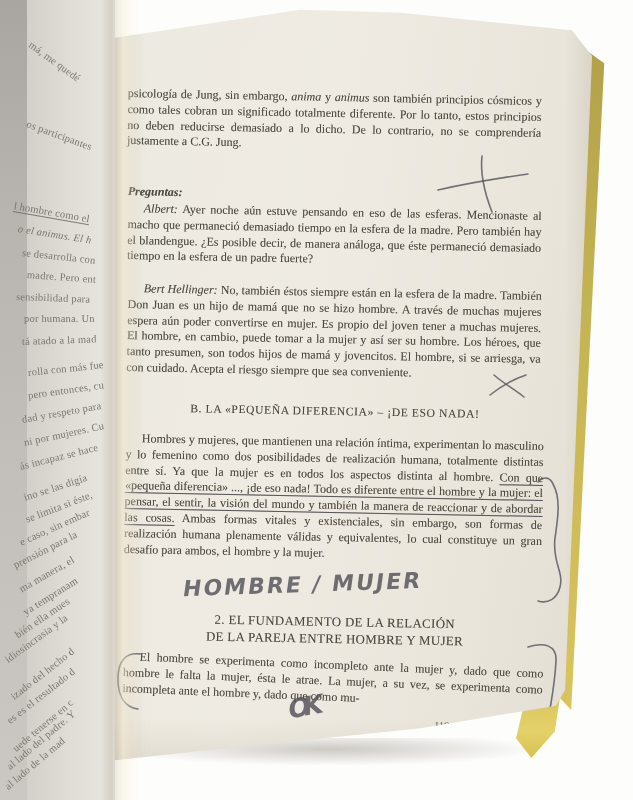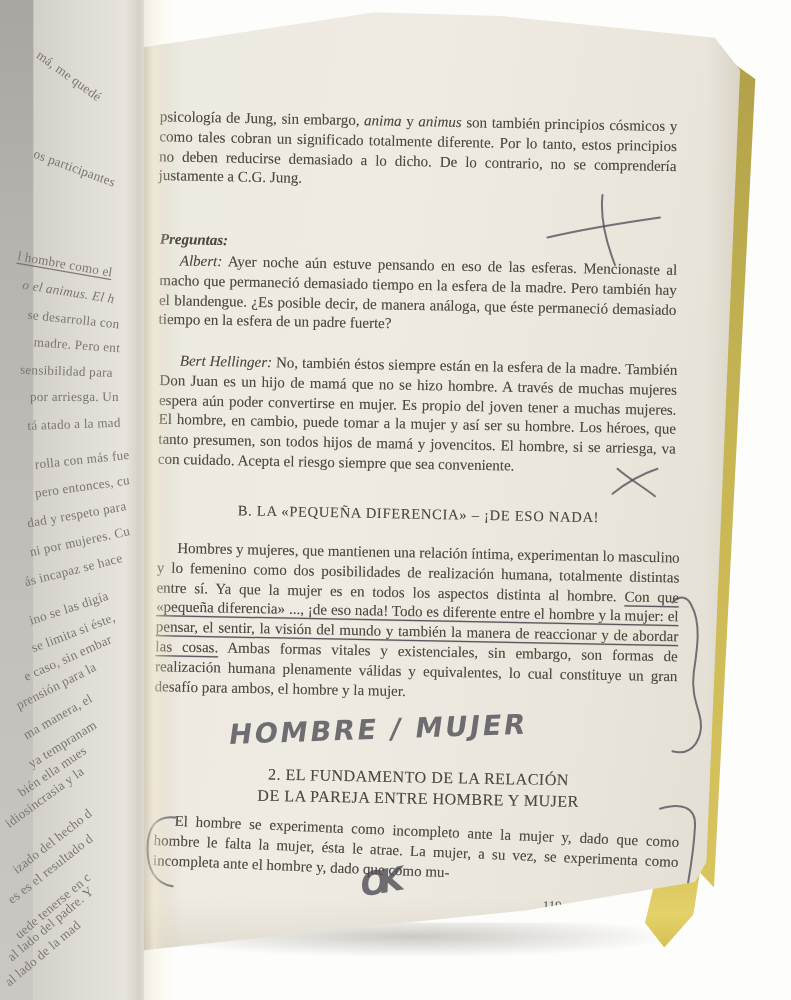--- a/index.html
+++ b/index.html
@@ -62,21 +62,21 @@
   <div class="left-strip"></div>
 
   <div class="left-page">
     <span class="lp-frag" style="left:3px;top:38px;transform:rotate(36deg)">má, me quedé</span>
     <span class="lp-frag" style="left:0px;top:118px;transform:rotate(20deg)">os participantes</span>
     <span class="lp-frag u" style="left:-13px;top:200px;transform:rotate(10deg)">l hombre como el</span>
     <span class="lp-frag it" style="left:-9px;top:223px;transform:rotate(9deg)">o el animus. El h</span>
     <span class="lp-frag" style="left:-5px;top:247px;transform:rotate(6deg)">se desarrolla con</span>
     <span class="lp-frag" style="left:0px;top:269px;transform:rotate(4deg)">madre. Pero ent</span>
     <span class="lp-frag" style="left:-11px;top:291px;transform:rotate(2deg)">sensibilidad para</span>
-    <span class="lp-frag" style="left:-3px;top:313px;transform:rotate(0deg)">por arriesga. Un</span>
+    <span class="lp-frag" style="left:-3px;top:313px;transform:rotate(0deg)">por humana. Un</span>
     <span class="lp-frag" style="left:-5px;top:336px;transform:rotate(-2deg)">tá atado a la mad</span>
     <span class="lp-frag" style="left:1px;top:367px;transform:rotate(-6deg)">rolla con más fue</span>
     <span class="lp-frag" style="left:1px;top:390px;transform:rotate(-8deg)">pero entonces, cu</span>
     <span class="lp-frag" style="left:-5px;top:414px;transform:rotate(-10deg)">dad y respeto para</span>
     <span class="lp-frag" style="left:-3px;top:437px;transform:rotate(-12deg)">ni por mujeres. Cu</span>
     <span class="lp-frag" style="left:-7px;top:461px;transform:rotate(-14deg)">ás incapaz se hace</span>
     <span class="lp-frag" style="left:-3px;top:492px;transform:rotate(-18deg)">ino se las digía</span>
     <span class="lp-frag" style="left:-1px;top:514px;transform:rotate(-21deg)">se limita si éste,</span>
     <span class="lp-frag" style="left:-7px;top:537px;transform:rotate(-24deg)">e caso, sin embar</span>
     <span class="lp-frag" style="left:-13px;top:560px;transform:rotate(-27deg)">prensión para la</span>

